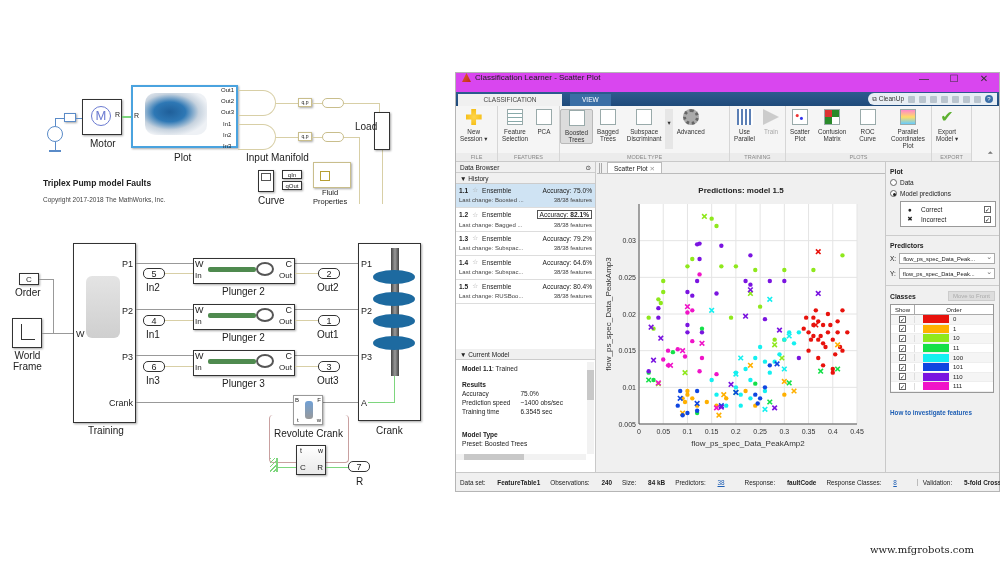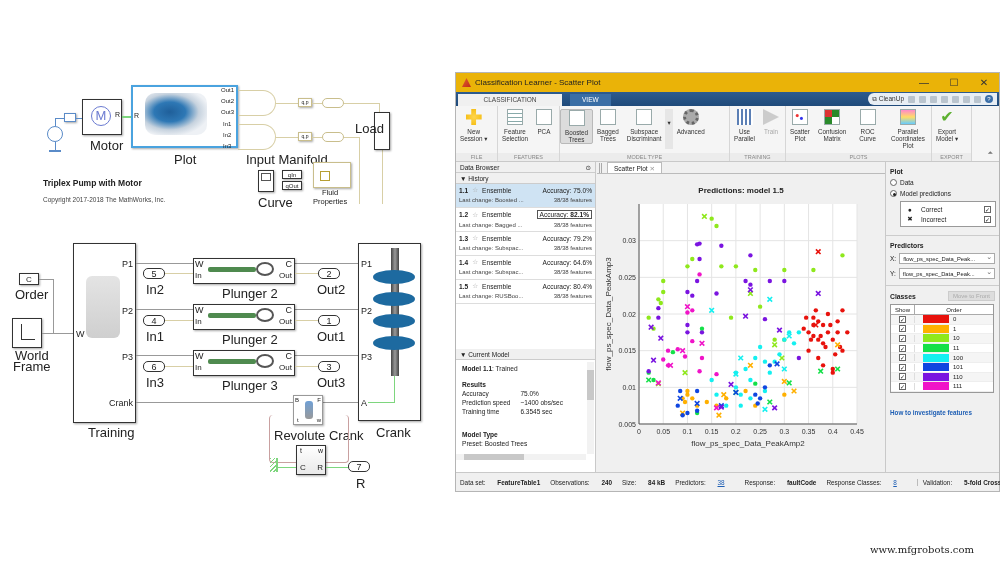--- a/index.html
+++ b/index.html
@@ -1,29 +1,29 @@
 <!DOCTYPE html>
 <html><head>
 <meta charset="utf-8">
 <style>
 *{box-sizing:border-box;margin:0;padding:0}
 body{width:1000px;height:563px;background:#fff;font-family:"Liberation Sans",sans-serif;position:relative;overflow:hidden;color:#222}
 .abs{position:absolute}
 
 .sl-text{position:absolute;font-size:8px;color:#222;white-space:nowrap}
 .sl-block{position:absolute;border:1px solid #333;background:#fff;box-shadow:1px 1px 2px rgba(0,0,0,.35)}
-.sl-lbl{position:absolute;font-size:13px;color:#222;white-space:nowrap;text-align:center}
+.sl-lbl{position:absolute;font-size:10px;color:#222;white-space:nowrap;text-align:center}
 .sl-port{position:absolute;font-size:9px;color:#222}
 .wire{position:absolute;background:#999}
 .wire-y{position:absolute;background:#d8cfa6}
 .wire-g{position:absolute;background:#7ed67e}
 .hexport{position:absolute;width:22px;height:11px;font-size:9px;text-align:center;line-height:11px;border:1px solid #333;border-radius:5px;background:#fff}
 
 #app{position:absolute;left:455px;top:72px;width:545px;height:420px;background:#f0f0f0;border:1px solid #b5b5b5;font-size:7px}
-.titlebar{height:19px;background:#eab308;display:flex;align-items:center;padding-left:6px;font-size:8px}
+.titlebar{height:19px;background:#d946ef;display:flex;padding-left:6px;font-size:8px}
 .titlebar .logo{width:9px;height:9px;background:linear-gradient(135deg,#e0662b,#c2281b);clip-path:polygon(50% 0,100% 100%,0 100%);margin-right:4px}
 .winctrls{margin-left:auto;display:flex}
 .winctrls span{width:30px;text-align:center;font-size:10px;color:#333}
 .tabstrip{height:14px;background:linear-gradient(#2d5b8e,#1f4a7a);display:flex;align-items:flex-end;position:relative}
 .rtab{padding:0 12px;height:12px;line-height:12px;font-size:6.5px;color:#fff}
 .rtab.active{background:#f0f0f0;color:#444;margin-left:2px;width:104px;text-align:center}
 .qat{position:absolute;right:2px;top:1px;height:12px;display:flex;align-items:center;background:#e8eef4;border-radius:6px 0 0 6px;padding:0 4px;gap:4px;font-size:6.5px;color:#333}
 .qat i{display:inline-block;width:7px;height:7px;background:#b9c4ce;border-radius:1px}
 .ribbon{height:56px;background:#f5f5f5;display:flex;border-bottom:1px solid #c9c9c9;position:relative}
 .rsec{display:flex;flex-direction:column;border-right:1px solid #d6d6d6;position:relative}
@@ -125,21 +125,21 @@
     <div style="position:absolute;left:2px;top:2px;width:10px;height:8px;border:1px solid #555"></div>
   </div>
   <div class="sl-lbl" style="left:258px;top:195px">Curve</div>
   <div class="sl-block" style="left:282px;top:170px;width:20px;height:9px;font-size:6px;text-align:center;line-height:8px">qIn</div>
   <div class="sl-block" style="left:282px;top:181px;width:20px;height:9px;font-size:6px;text-align:center;line-height:8px">qOut</div>
 
   <div class="sl-block" style="left:313px;top:162px;width:38px;height:26px;border-color:#c9be8c">
     <div style="position:absolute;left:6px;top:8px;width:10px;height:10px;border:1px solid #b69e33"></div>
   </div>
   <div class="sl-lbl" style="left:313px;top:188px;line-height:9px;font-size:7.5px">Fluid<br>Properties</div>
-  <div class="sl-text" style="left:43px;top:178px;font-weight:bold;font-size:8.5px">Triplex Pump with Motor</div>
+  <div class="sl-text" style="left:43px;top:178px;font-weight:bold;font-size:8.5px">Triplex Pump model Faults</div>
   <div class="sl-text" style="left:43px;top:196px;font-size:6.5px;color:#444">Copyright 2017-2018 The MathWorks, Inc.</div>
 </div>
 
 <div>
   <div class="sl-block" style="left:19px;top:273px;width:20px;height:12px;font-size:8px;text-align:center;line-height:11px">C</div>
   <div class="sl-lbl" style="left:15px;top:287px">Order</div>
   <div class="sl-block" style="left:12px;top:318px;width:30px;height:30px">
     <div style="position:absolute;left:8px;top:5px;width:14px;height:16px;border-left:1px solid #333;border-bottom:1px solid #333"></div>
   </div>
   <div class="sl-lbl" style="left:13px;top:350px;line-height:11px">World<br>Frame</div>

